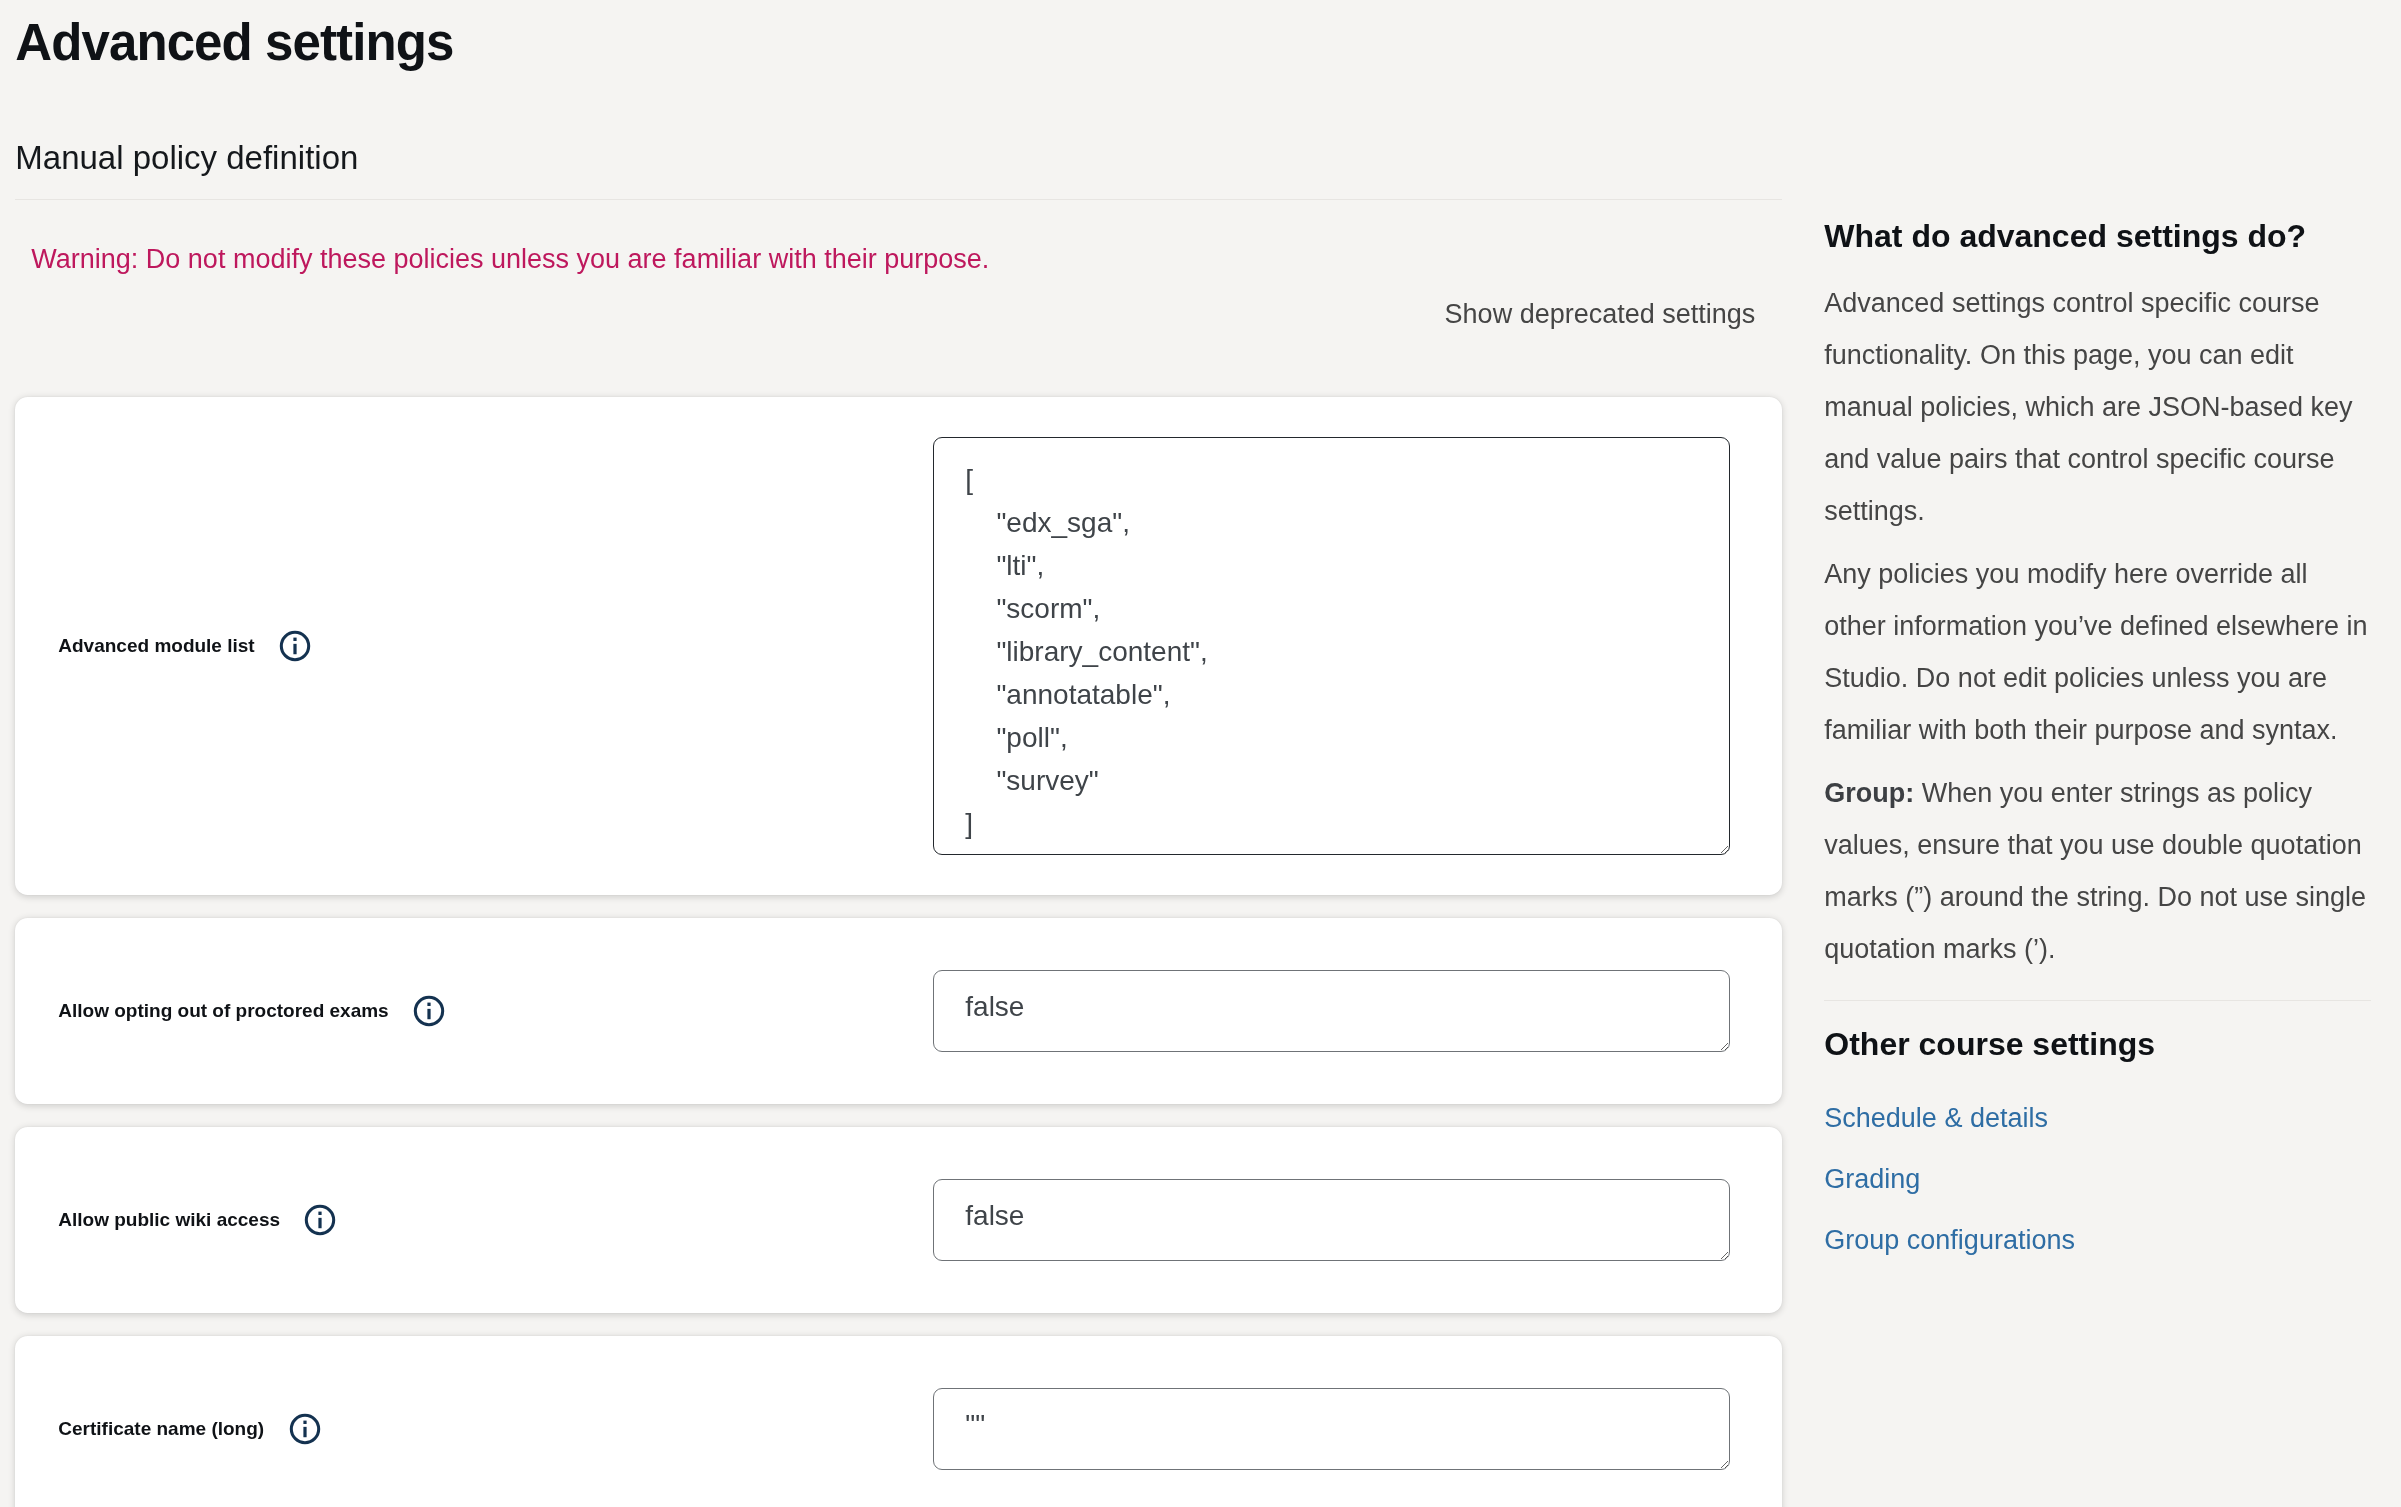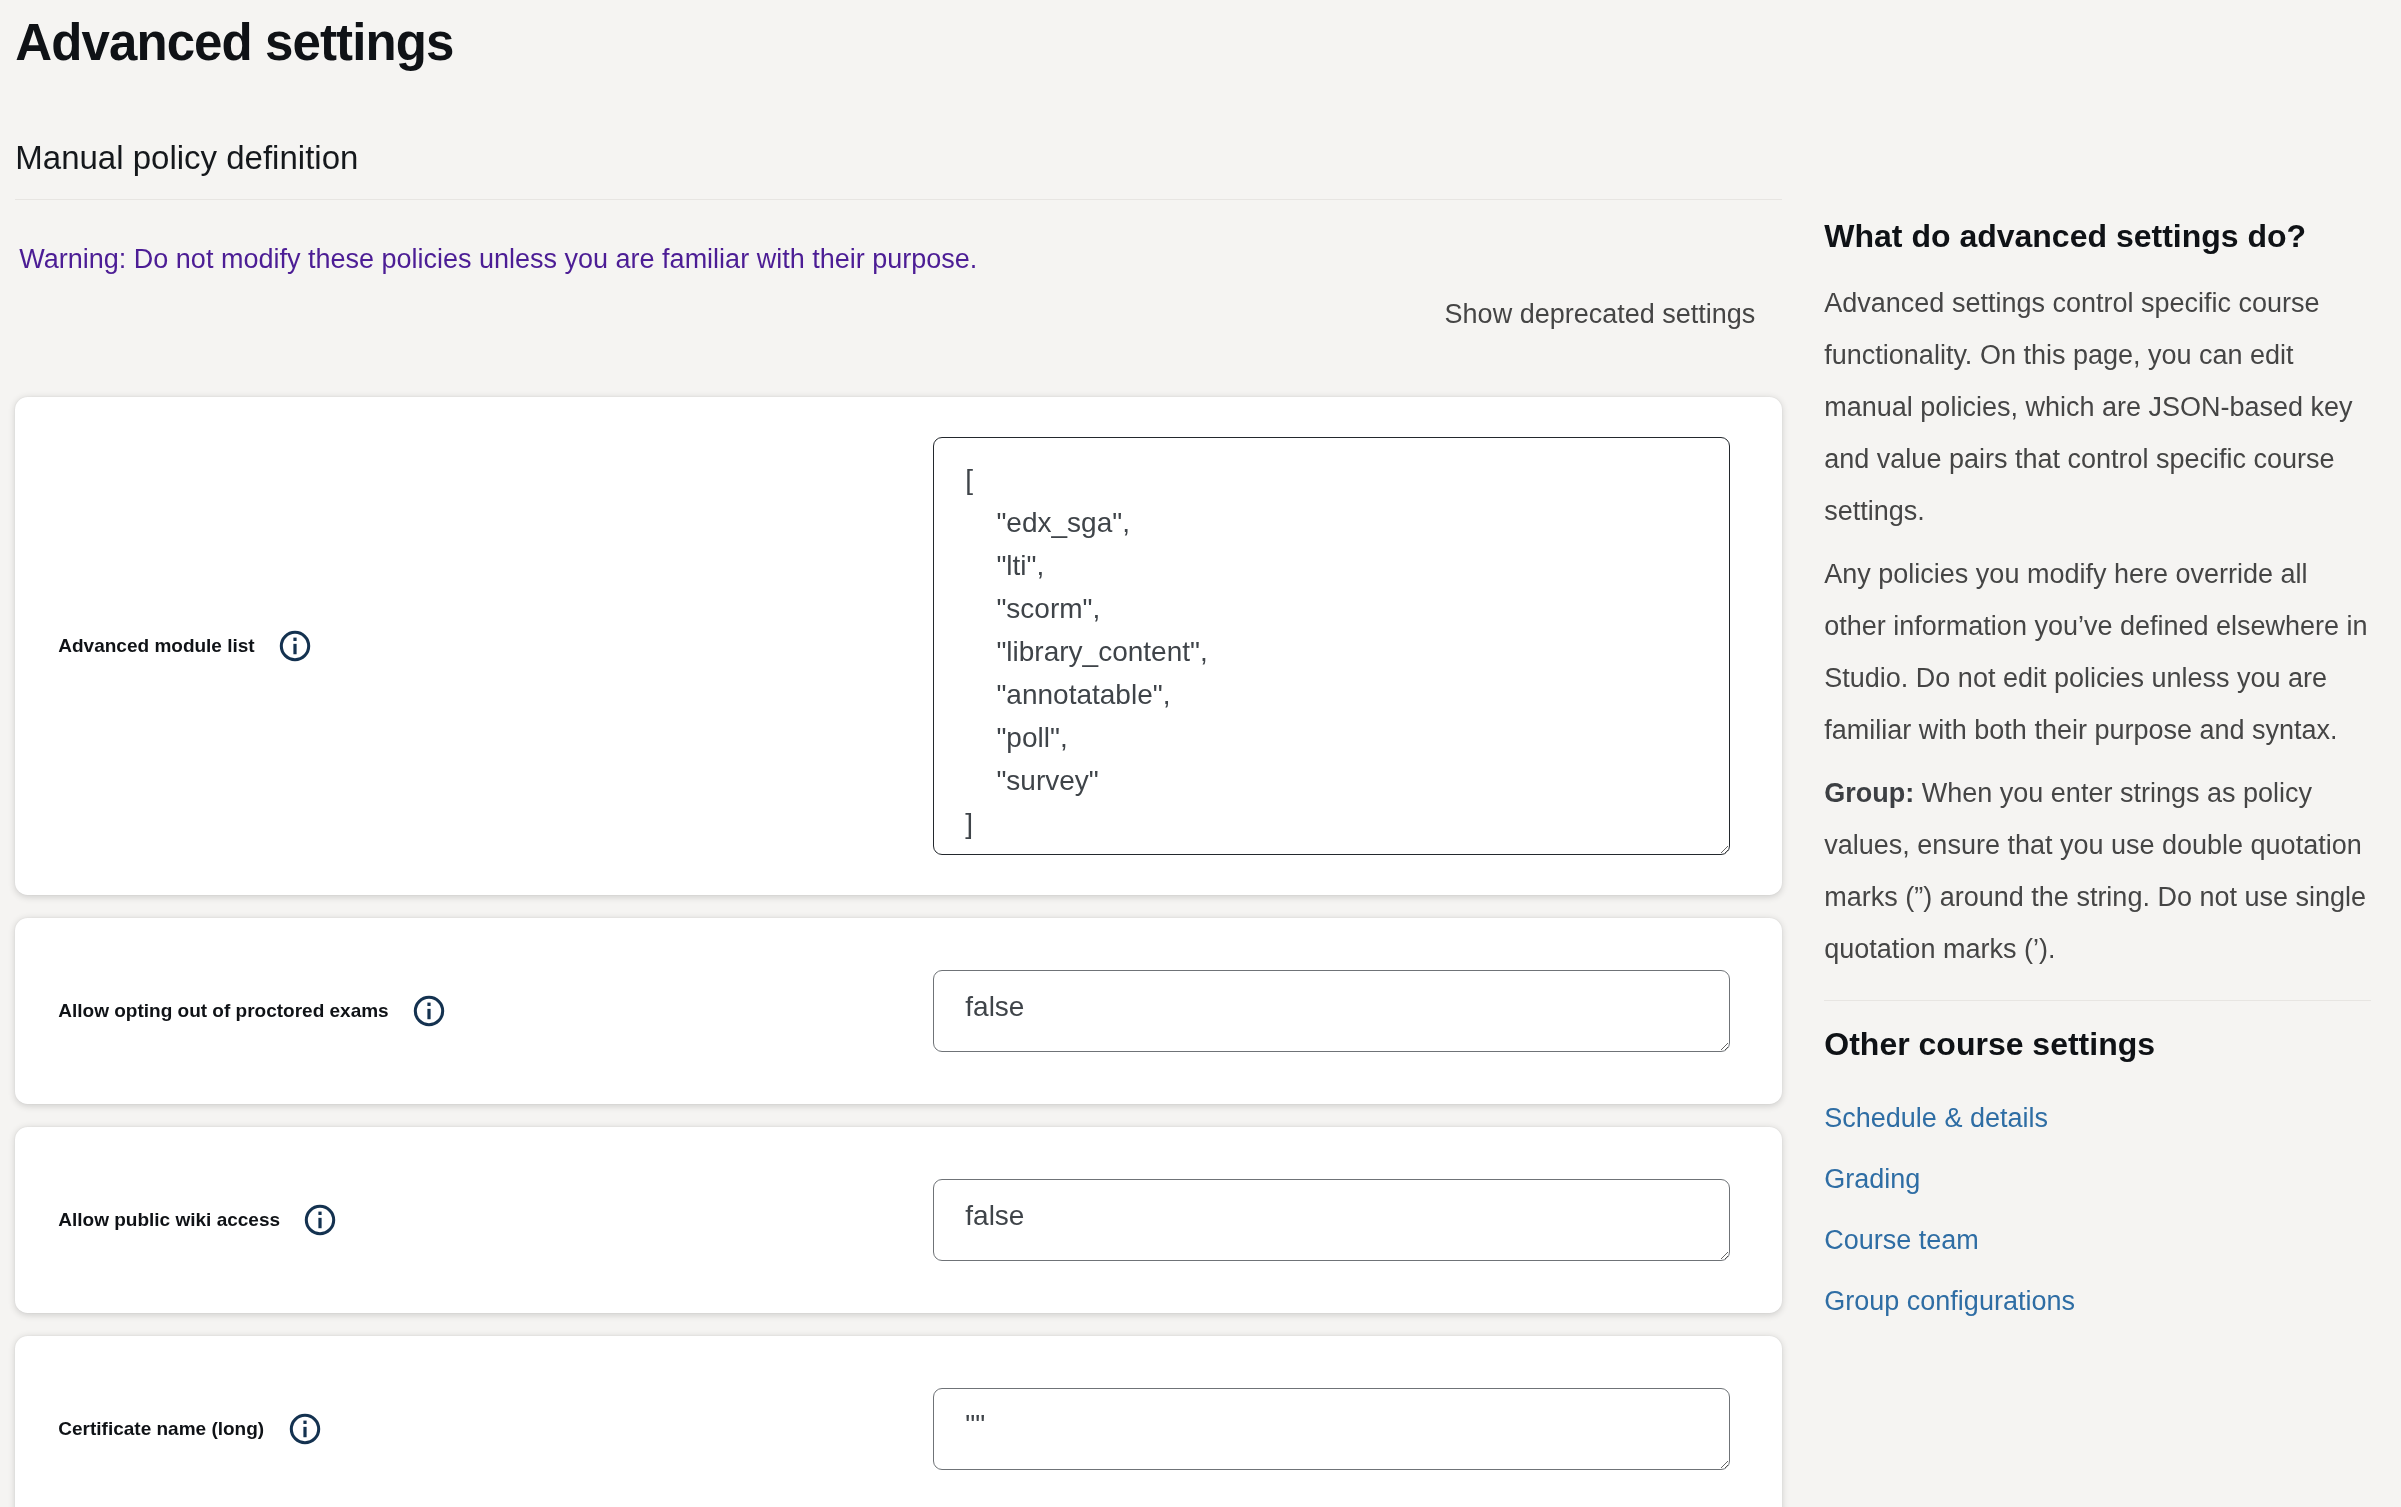--- a/index.html
+++ b/index.html
@@ -16,21 +16,21 @@
 
   .page-title {
     margin: 12.6px 0 0; font-size: 51px; line-height: 59px;
     font-weight: bold; color: #0f1216; letter-spacing: -0.9px;
   }
   .section-heading {
     margin: 66px 0 0; font-size: 33px; line-height: 39px;
     font-weight: 400; color: #15181c;
   }
   .content-divider { border: none; border-top: 1.8px solid #e7e5e2; margin: 22.5px 0 0; }
-  .warning-text { margin: 43px 4px 0; font-size: 27px; line-height: 33px; color: #4c1d95; }
+  .warning-text { margin: 43px 16px 0; font-size: 27px; line-height: 33px; color: #be185d; }
 
   .deprecated-row { margin: 22.5px 27px 0 0; text-align: right; }
   .show-deprecated-btn {
     background: none; border: none; padding: 0; margin: 0;
     font-family: inherit; font-size: 27px; color: #454545; cursor: pointer;
   }
 
   .card {
     background: #ffffff; border-radius: 12.6px;
     box-shadow: 0 1.8px 7.2px rgba(0,0,0,0.16), 0 0 1.8px rgba(0,0,0,0.06);
@@ -149,19 +149,18 @@
   <aside class="sidebar">
     <h3 class="help-heading">What do advanced settings do?</h3>
     <p class="sidebar-para">Advanced settings control specific course functionality. On this page, you can edit manual policies, which are JSON-based key and value pairs that control specific course settings.</p>
     <p class="sidebar-para">Any policies you modify here override all other information you’ve defined elsewhere in Studio. Do not edit policies unless you are familiar with both their purpose and syntax.</p>
     <p class="sidebar-para"><strong>Group:</strong><span> When you enter strings as policy values, ensure that you use double quotation marks (”) around the string. Do not use single quotation marks (’).</span></p>
     <hr class="sidebar-divider">
     <h3 class="other-heading">Other course settings</h3>
     <ul class="course-links">
       <li><a class="course-link">Schedule &amp; details</a></li>
       <li><a class="course-link">Grading</a></li>
-      <li><a class="course-link">Course team</a></li>
       <li><a class="course-link">Group configurations</a></li>
     </ul>
   </aside>
 
 </div>
 
 
 </body></html>

